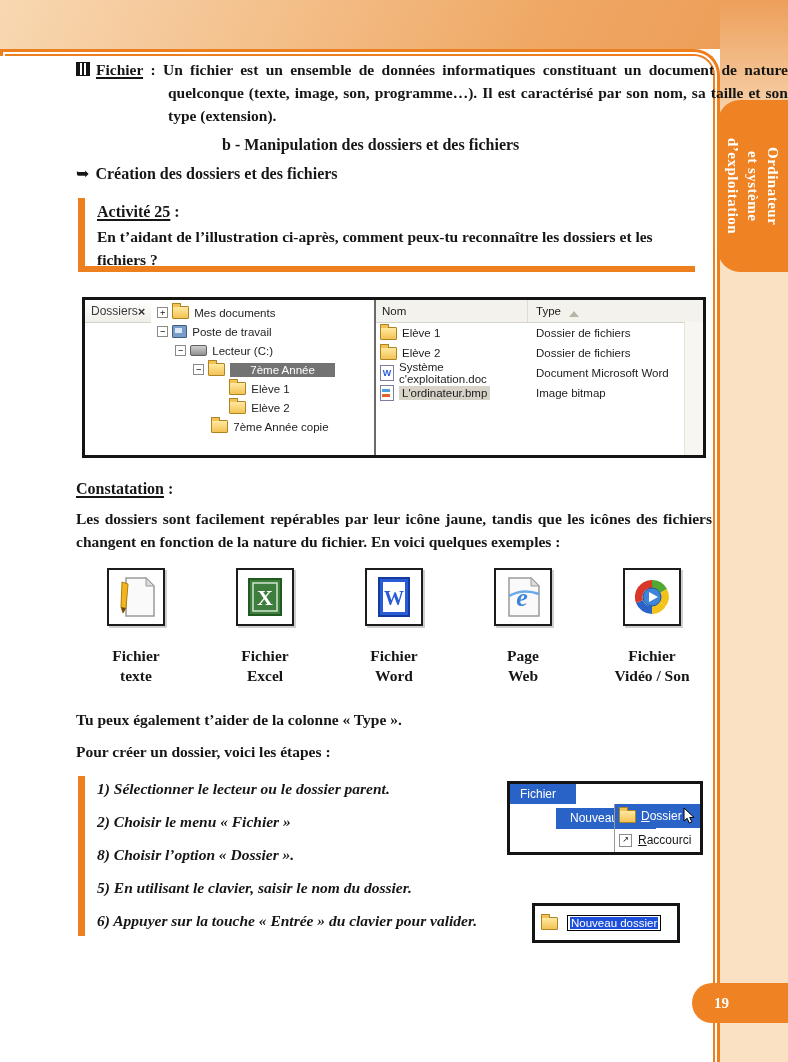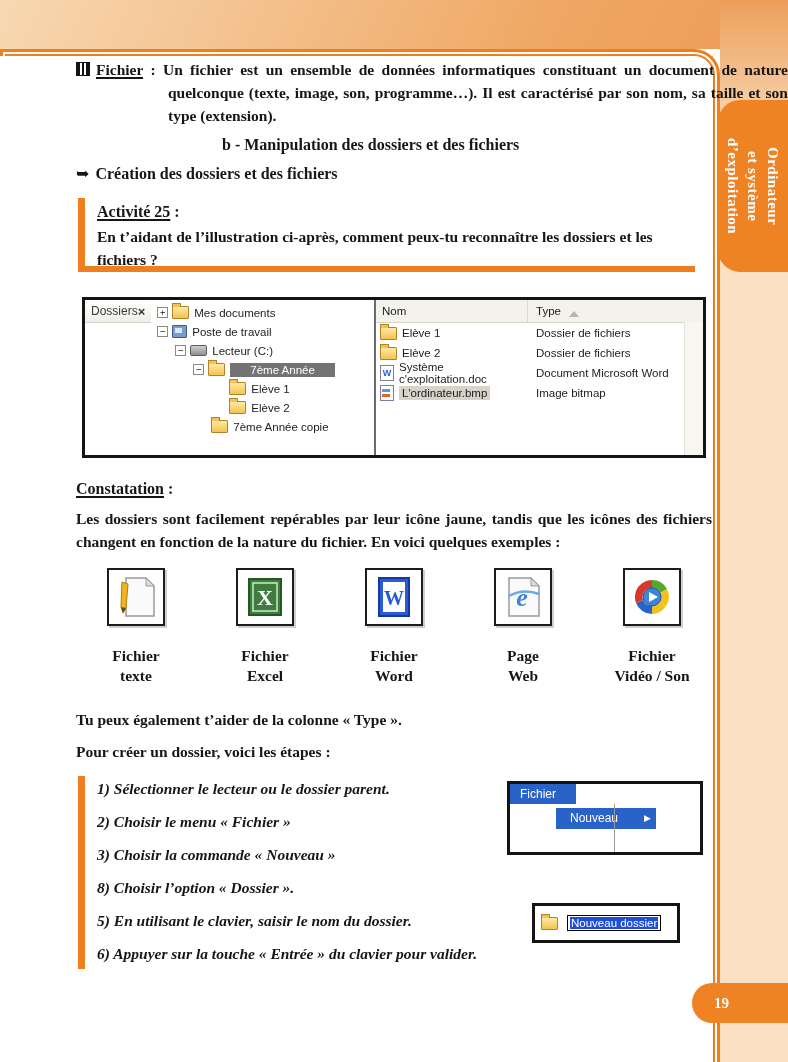--- a/index.html
+++ b/index.html
@@ -311,33 +311,45 @@
     </div>
   </div>
 </div>
 
 <div class="abs body-text tip">Tu peux également t’aider de la colonne « Type ».</div>
 <div class="abs body-text steps-intro">Pour créer un dossier, voici les étapes :</div>
 
 <div class="abs steps">
   <div class="step">1) Sélectionner le lecteur ou le dossier parent.</div>
   <div class="step">2) Choisir le menu « Fichier »</div>
-  <div class="step">3) Choisir la commande « Nouveau »</div>
   <div class="step">8) Choisir l’option « Dossier ».</div>
   <div class="step">5) En utilisant le clavier, saisir le nom du dossier.</div>
   <div class="step">6) Appuyer sur la touche « Entrée » du clavier pour valider.</div>
 </div>
 
 <div class="menu-shot">
   <div class="m-tab">Fichier</div>
   <div class="m-item">
     <span>Nouveau</span>
     <span class="m-arrow">▶</span>
   </div>
   <div class="m-sep"></div>
+  <div class="m-sub">
+    <div class="m-subrow hl">
+      <span class="fld"></span>
+      <span class="u1">Dossier</span>
+      <svg class="cursor-svg" width="14" height="18" viewBox="0 0 14 18">
+        <path d="M2 1 L2 14 L5.2 11.3 L7.2 16 L9.8 14.9 L7.7 10.4 L12 10.4 Z" fill="#ffffff" stroke="#000000" stroke-width="1"></path>
+      </svg>
+    </div>
+    <div class="m-subrow">
+      <span class="sc-icon">↗</span>
+      <span class="u1">Raccourci</span>
+    </div>
+  </div>
 </div>
 
 <div class="rename-shot">
   <span class="fld"></span>
   <span class="rename-input">
     <span>Nouveau dossier</span>
   </span>
 </div>
 
 </body></html>

